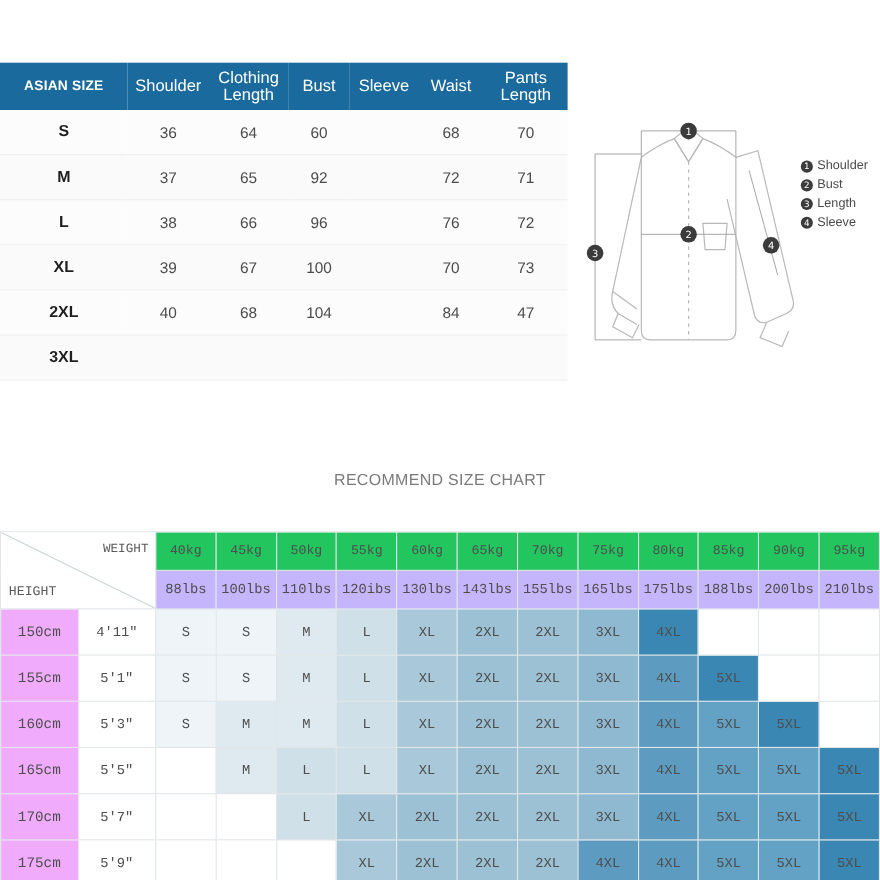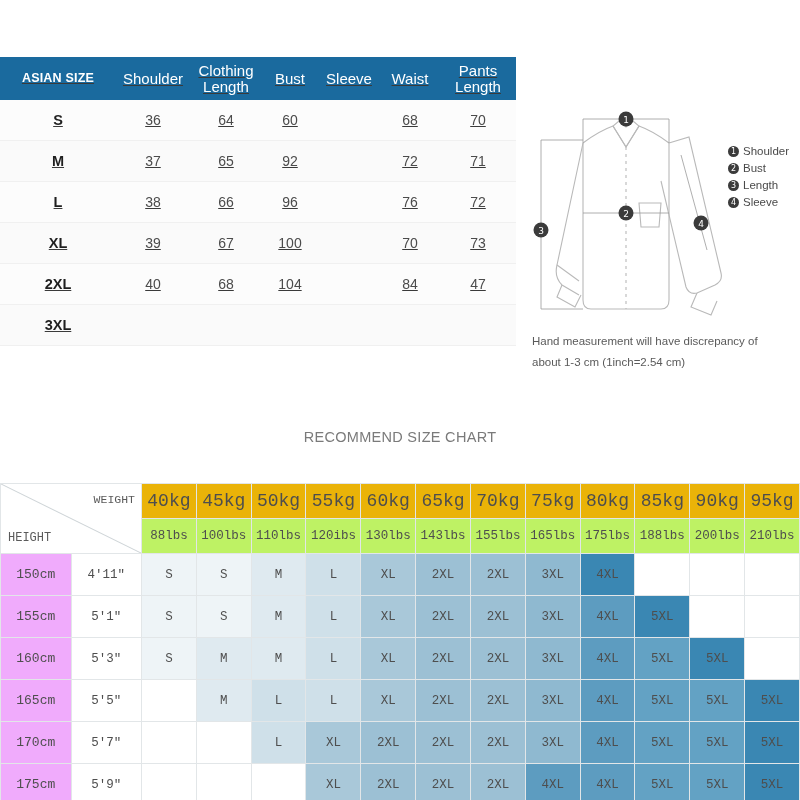--- a/index.html
+++ b/index.html
@@ -18,21 +18,21 @@
   #size-info-title{
     position:absolute;left:3px;top:26px;
     font-size:14px;letter-spacing:.2px;color:#4a4a4a;
     white-space:pre;
   }
 
   
   #size-table{
     position:absolute;left:0;top:57px;width:516px;
   }
-  #size-table table{border-collapse:collapse;width:516px;table-layout:fixed;text-decoration:underline;}
+  #size-table table{border-collapse:collapse;width:516px;table-layout:fixed;}
   #size-table thead th{
     background:#1a6a9e;
     color:#ffffff;
     font-weight:normal;
     font-size:15px;
     height:43px;
     vertical-align:middle;
     line-height:1.05;
     padding:0;
   }
@@ -90,22 +90,22 @@
   }
   .corner .diag{
     position:absolute;left:0;top:0;width:100%;height:100%;
   }
   .corner .wlab{
     position:absolute;right:6px;top:9px;font-size:11.5px;color:#5a5a5a;
   }
   .corner .hlab{
     position:absolute;left:7px;bottom:8px;font-size:12px;color:#5a5a5a;
   }
-  .wkg{height:34px;font-size:18px;color:#3f3f3f;background:#eab308;}
-  .wlb{height:34px;font-size:12.5px;color:#4a4a4a;background:#bef264;}
+  .wkg{height:34px;font-size:12px;color:#3f3f3f;background:#22c55e;}
+  .wlb{height:34px;font-size:12.5px;color:#4a4a4a;background:#c4b5fd;}
   .hcm{width:70px;height:41px;font-size:13px;color:#4a4a4a;background:#f0abfc;}
   .hft{width:70px;height:41px;font-size:12.5px;color:#4a4a4a;background:#fff;}
   .cell{height:41px;font-size:12.5px;color:#32495c;}
   .cell.empty{background:#ffffff;}
 </style>
 </head>
 <body>
 
 <div id="top-section">
 
@@ -240,24 +240,20 @@
         <span class="bullet">3</span>
         <span>Length</span>
       </div>
       <div class="legend-row">
         <span class="bullet">4</span>
         <span>Sleeve</span>
       </div>
     </div>
   </div>
 
-  <div id="disclaimer">
-    <div>Hand measurement will have discrepancy of</div>
-    <div>about 1-3 cm  (1inch=2.54 cm)</div>
-  </div>
 </div>
 
 <div id="recommend-title">RECOMMEND SIZE CHART</div>
 
 <div id="rec-table">
   <table>
     <thead>
       <tr>
         <td class="corner" rowspan="2" colspan="2">
           <svg class="diag" viewBox="0 0 140 68" preserveAspectRatio="none">

